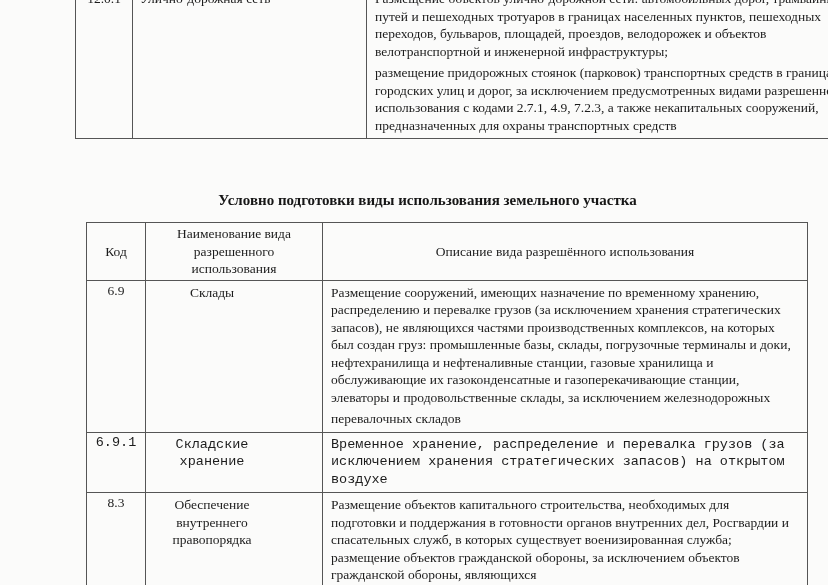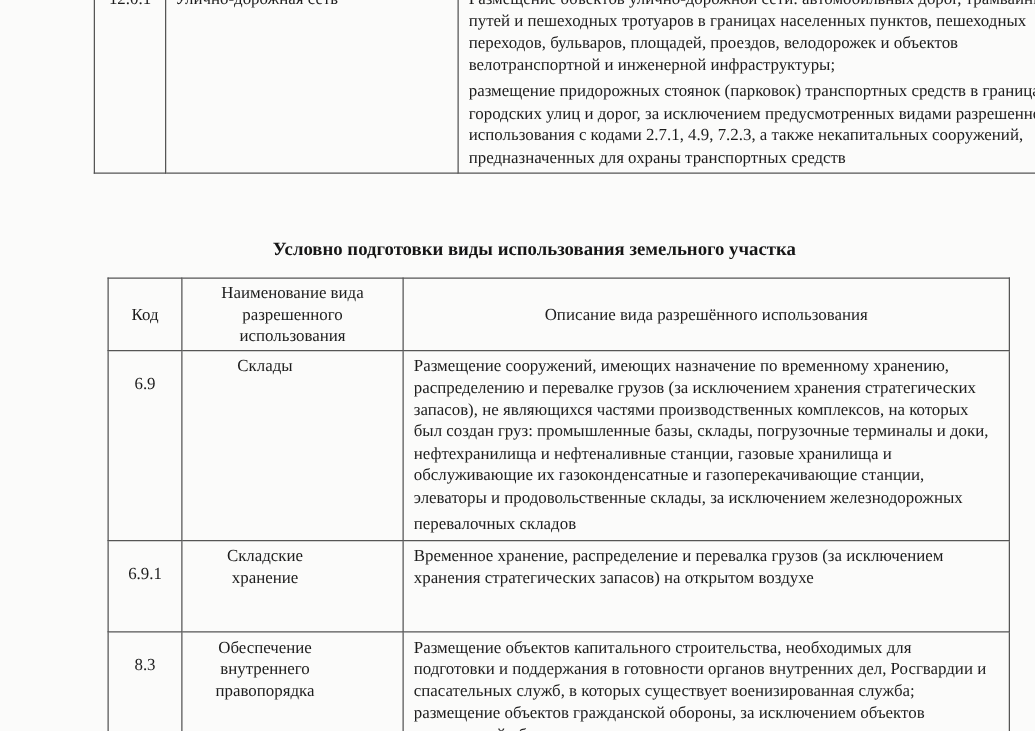--- a/index.html
+++ b/index.html
@@ -46,27 +46,27 @@
   .section-title {
     position: absolute; top: 190px; left: 75px; width: 705px;
     text-align: center;
     font-weight: bold;
     font-size: 15px; line-height: 20px;
     color: #161616;
   }
 
   
   .main-tbl { position: absolute; top: 222px; left: 86px; width: 694px; }
-  .main-tbl .c-code { width: 50px; text-align: center; padding: 17px 2px; }
+  .main-tbl .c-code { width: 50px; text-align: center; padding: 1px 2px; }
   .main-tbl .c-name { width: 168px; padding: 3px 52px 2px 8px; text-align: center; }
   .main-tbl .c-desc { width: 476px; padding: 3px 16px 2px 8px; }
 
   .main-tbl tr.hdr td { vertical-align: middle; text-align: center; height: 50px; padding: 2px 4px; }
   .main-tbl tr.hdr .name-inner { display: inline-block; width: 118px; }
-  .main-tbl tr.r-short td { height: 38px; }
+  .main-tbl tr.r-short td { height: 38px; font-family: Liberation Mono, monospace; }
 </style>
 </head>
 <body>
 
 <div class="page">
 
 
   <div class="doc">
 
     <table class="tbl top-tbl">

